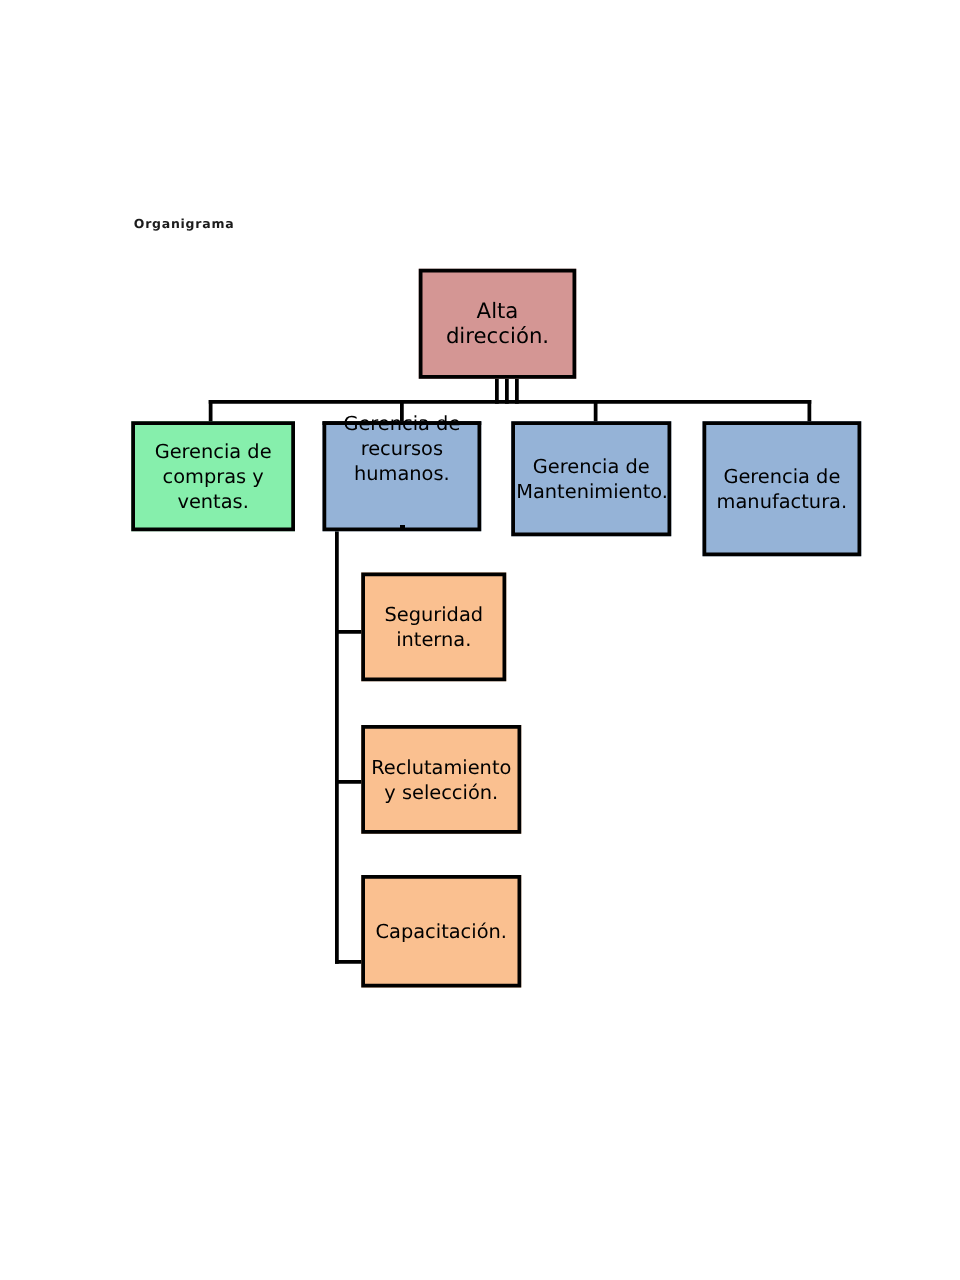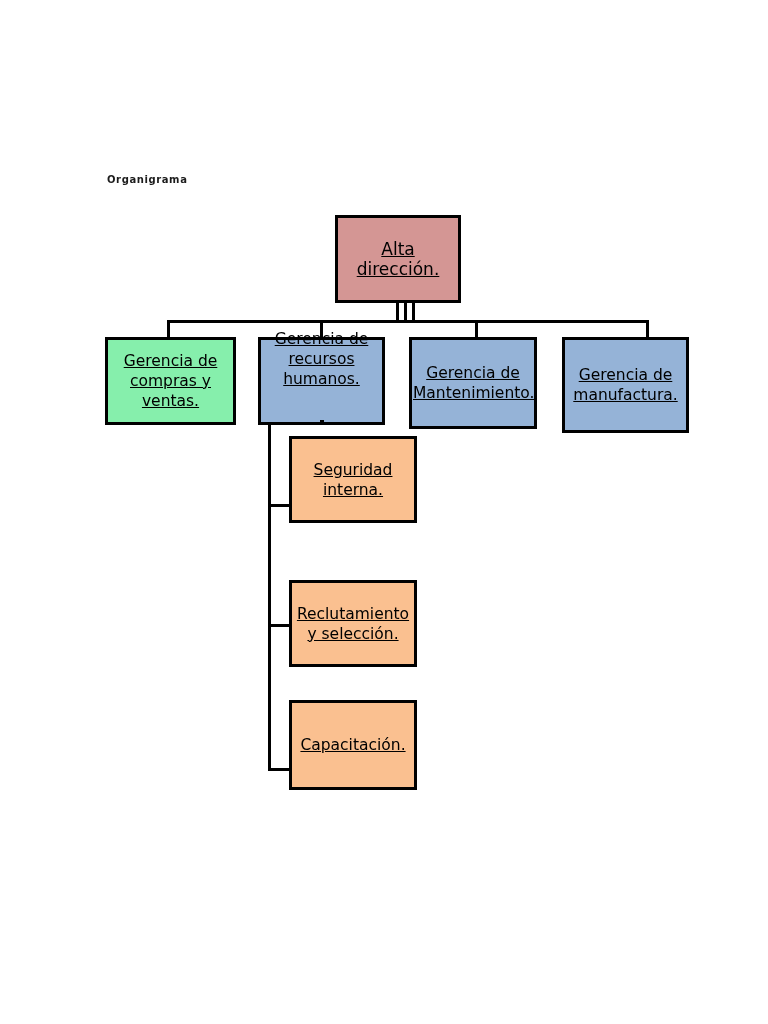--- a/index.html
+++ b/index.html
@@ -25,33 +25,33 @@
     position:absolute;
     border:3px solid #000000;
     display:flex;
     align-items:center;
     justify-content:center;
     text-align:center;
     color:#000000;
     font-size:15.5px;
     line-height:20px;
   }
-  .node .label { display:block; width:100%; padding:0 1px;text-decoration:underline; }
+  .node .label { display:block; width:100%; padding:0 1px; }
 
   #node-root   { left:335px; top:215px; width:126px; height:88px; font-size:17px; }
   #node-l2-0   { left:105px; top:337px; width:131px; height:88px; }
   #node-l2-1   { left:258px; top:337px; width:127px; height:88px; align-items:flex-start; overflow:visible; }
   #node-l2-1 .label { position:relative; top:-11px; }
   #node-l2-1::after {
     content:""; position:absolute; z-index:2;
     left:-3px; right:-3px; top:-3px; height:3px; background:#000;
   }
   #node-l2-2   { left:409px; top:337px; width:128px; height:92px;text-align:center; }
-  #node-l2-3   { left:562px; top:337px; width:127px; height:96px; }
-  #node-l3-0   { left:289px; top:436px; width:128px; height:87px; }
+  #node-l2-3   { left:562px; top:337px; width:127px; height:108px; }
+  #node-l3-0   { left:289px; top:458px; width:116px; height:87px; }
   #node-l3-1   { left:289px; top:580px; width:128px; height:87px; }
   #node-l3-2   { left:289px; top:700px; width:128px; height:90px; }
 
   .line { position:absolute; background:#000000; }
   #stub-a  { left:396px; top:303px; width:3px;  height:20px; }
   #stub-b  { left:404px; top:303px; width:3px;  height:20px; }
   #stub-c  { left:412px; top:303px; width:3px;  height:20px; }
   #h-main  { left:167px; top:320px; width:482px; height:3px; }
   #drop-1  { left:167px; top:320px; width:3px;  height:18px; }
   #drop-2  { left:320px; top:320px; width:3px;  height:18px; }

